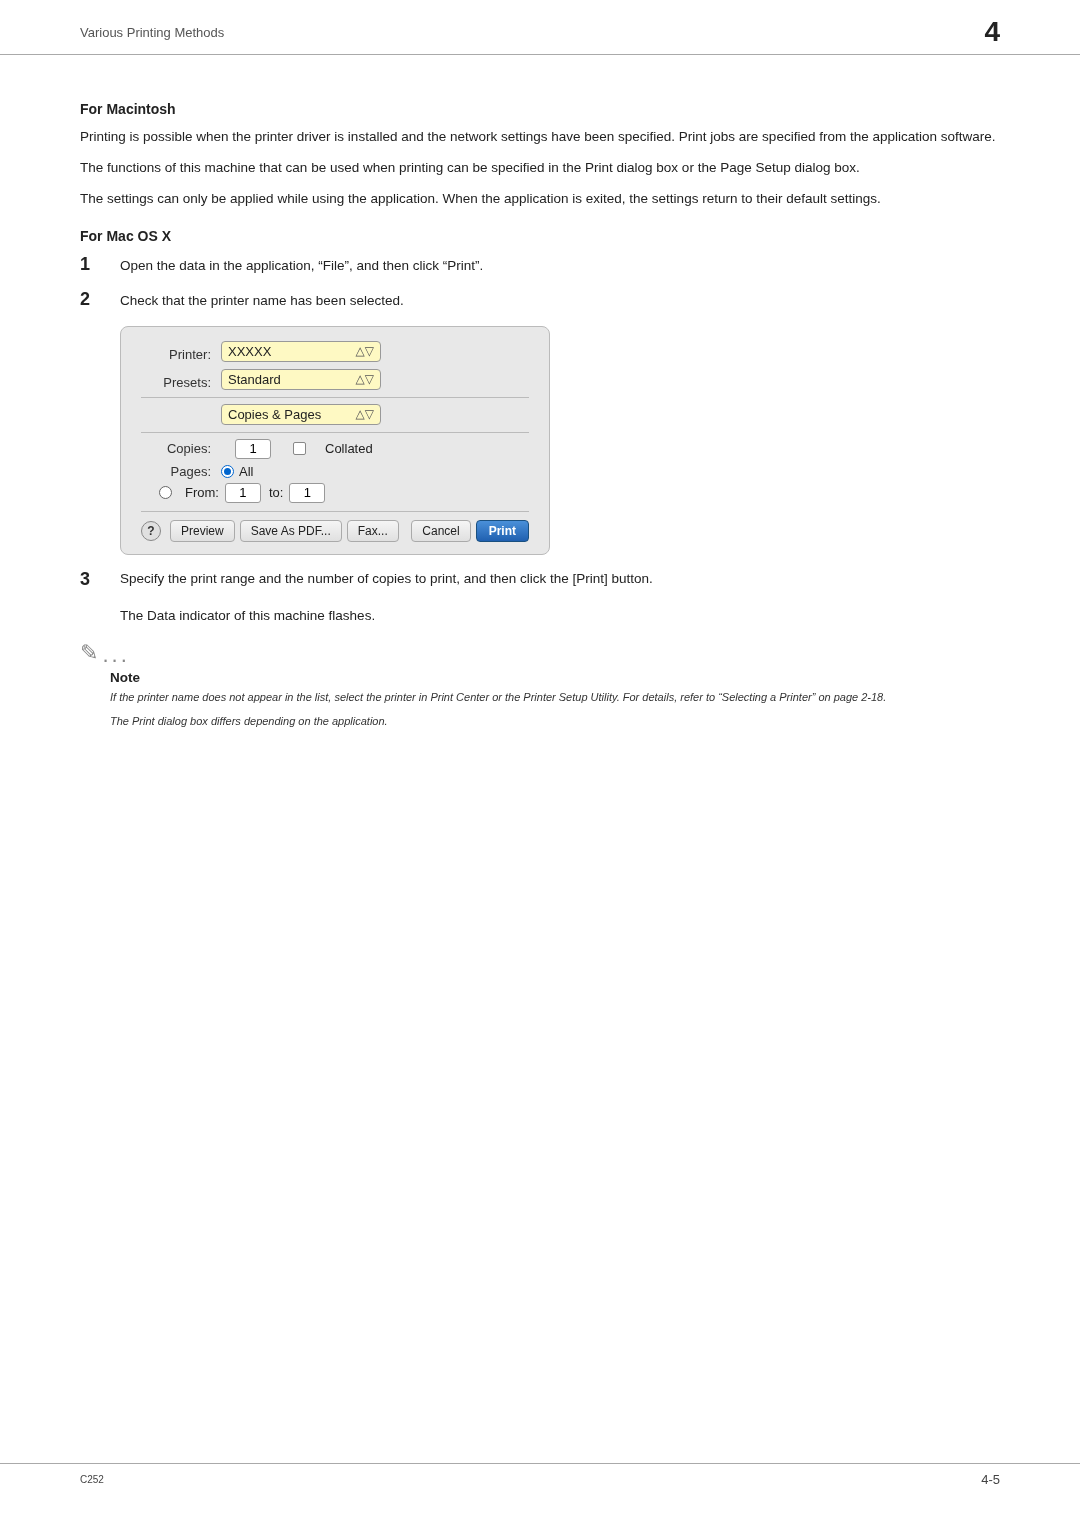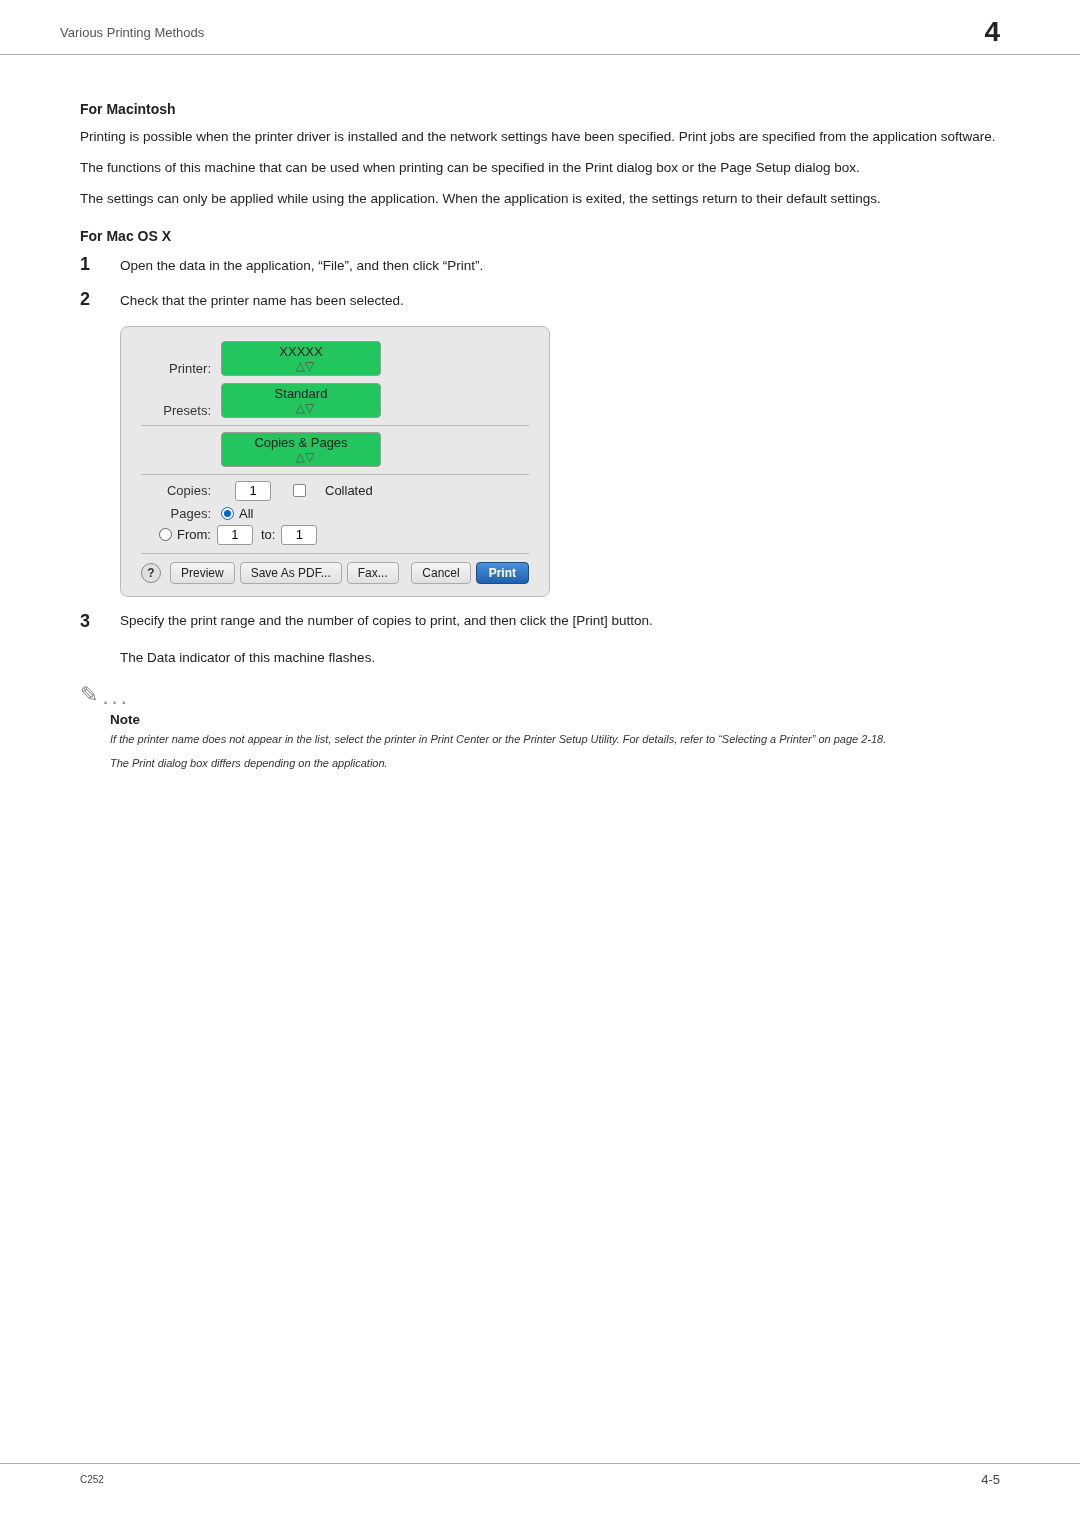--- a/index.html
+++ b/index.html
@@ -18,21 +18,21 @@
       min-height: 1527px;
       padding: 0;
       position: relative;
     }
 
     
     .header-bar {
       display: flex;
       justify-content: space-between;
       align-items: center;
-      padding: 18px 80px 8px 60px;
+      padding: 18px 80px 8px 80px;
       border-bottom: 1.5px solid #aaa;
       margin-bottom: 0;
     }
     .header-section-title {
       font-size: 13px;
       color: #555;
     }
     .header-chapter-num {
       font-size: 28px;
       font-weight: bold;
@@ -98,28 +98,27 @@
     .dialog-label {
       min-width: 70px;
       text-align: right;
       margin-right: 10px;
       font-size: 13px;
       color: #333;
     }
     .dialog-select {
       display: flex;
       align-items: center;
-      background: #22c55e;
+      background: #fef9c3;
       border: 1px solid #999;
       border-radius: 4px;
       padding: 2px 6px;
       font-size: 13px;
       min-width: 160px;
       justify-content: space-between;
-      flex-direction: column;
     }
     .dialog-select-arrow {
       color: #555;
       font-size: 12px;
       margin-left: 8px;
     }
     .dialog-divider {
       border: none;
       border-top: 1px solid #bbb;
       margin: 6px 0;
@@ -179,20 +178,21 @@
     }
     .dialog-from-row {
       display: flex;
       align-items: center;
       margin-left: 18px;
       font-size: 13px;
       margin-bottom: 4px;
     }
     .dialog-from-label {
       margin-right: 6px;
+      margin-left: 8px;
     }
 
     
     .dialog-toolbar {
       display: flex;
       align-items: center;
       border-top: 1px solid #bbb;
       margin-top: 8px;
       padding-top: 8px;
       gap: 5px;

